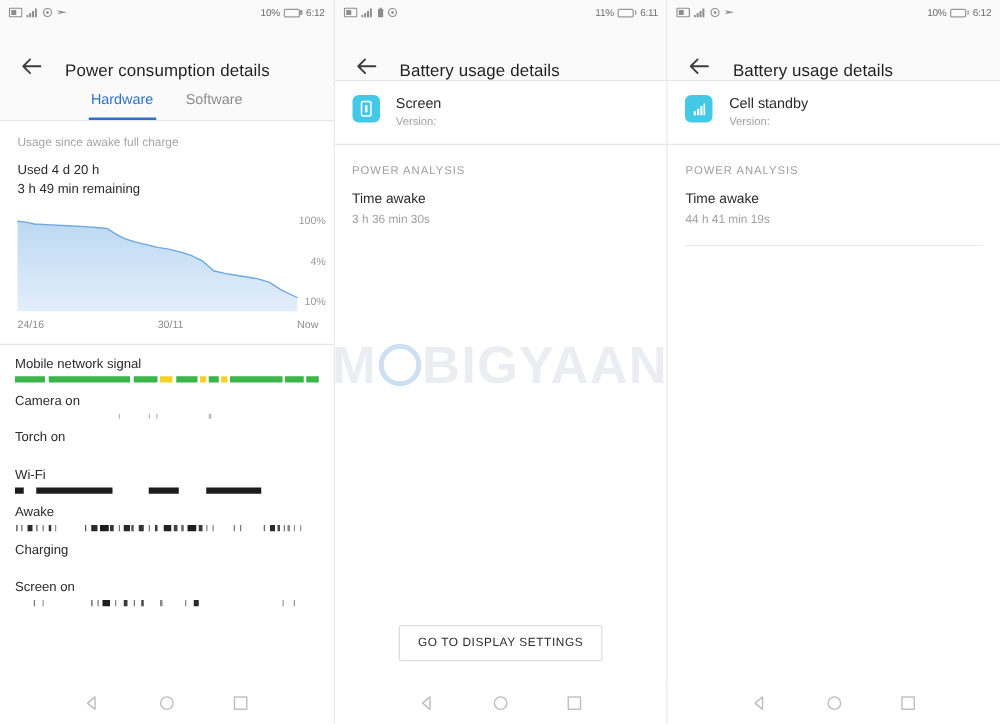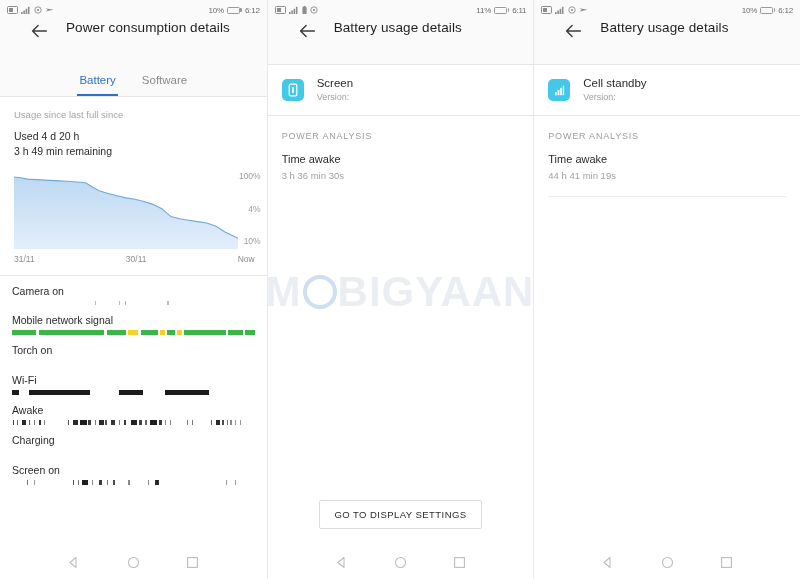--- a/index.html
+++ b/index.html
@@ -28,22 +28,22 @@
   .batt-body {
     width: 13px; height: 7px; border: 1px solid #9a9a9a; border-radius: 1.5px;
     position: relative; padding: 1px;
   }
   .batt-fill { height: 100%; border-radius: .5px; }
   .batt-cap { width: 1.5px; height: 3.5px; background: #9a9a9a;
               border-radius: 0 1px 1px 0; margin-left: .5px; }
 
   
   .appbar {
-    height: 44px; flex: 0 0 44px; display: flex; align-items: flex-start;
-    padding: 0 28px; background: #fafafa;
+    height: 44px; flex: 0 0 44px; display: flex; align-items: flex-end;
+    padding: 0 14px; background: #fafafa;
   }
   .back { width: 22px; height: 22px; flex: 0 0 22px; cursor: pointer; }
   .appbar-title { font-size: 13.5px; color: #1f1f1f; margin-left: 16px; letter-spacing: .1px; }
 
   
   .tabs { height: 32px; flex: 0 0 32px; background: #fafafa;
           display: flex; justify-content: center; align-items: stretch; gap: 22px; }
   .tab { font-size: 11.5px; color: #8a8a8a; display: flex; align-items: center;
          padding: 0 2px; position: relative; cursor: pointer; }
   .tab.active { color: #2f72c4; }
@@ -71,21 +71,21 @@
   .tl-row { padding-top: 9px; }
   .tl-name { font-size: 10.5px; color: #2b2b2b; margin-bottom: 4px; }
   .tl-track { height: 5px; position: relative; }
   .seg { position: absolute; top: 0; height: 5px; }
   .tl-track.thin { height: 4px; }
   .tl-track.thin .seg { height: 4px; }
   .tl-track.dots { height: 5px; }
   .tl-track.dots .seg { height: 5px; }
 
   
-  .approw { display: flex; align-items: center; padding: 11px 14px; background: #fff; }
+  .approw { display: flex; align-items: flex-start; padding: 11px 14px; background: #fff; }
   .appicon { width: 22px; height: 22px; border-radius: 5px; background: #44c8e8;
              display: flex; align-items: center; justify-content: center; flex: 0 0 22px; }
   .apptext { margin-left: 13px; }
   .appname { font-size: 11.5px; color: #2b2b2b; line-height: 14px; }
   .appver { font-size: 9px; color: #a2a2a2; line-height: 13px; margin-top: 1px; }
 
   .sectionhead { font-size: 9px; color: #9e9e9e; letter-spacing: .8px;
                  padding: 15px 14px 11px; }
   .item { padding: 0 14px 13px; }
   .item-title { font-size: 11px; color: #2b2b2b; line-height: 15px; }
@@ -162,79 +162,79 @@
     </div>
 
     <div class="appbar">
       <svg class="back" viewBox="0 0 24 24">
         <path d="M20 12 H5 M11 6 L5 12 L11 18" fill="none" stroke="#3c3c3c" stroke-width="1.6" stroke-linecap="round" stroke-linejoin="round"></path>
       </svg>
       <div class="appbar-title">Power consumption details</div>
     </div>
 
     <div class="tabs">
-      <div class="tab active">Battery</div>
+      <div class="tab active">Hardware</div>
       <div class="tab">Software</div>
     </div>
     <div class="divider-h"></div>
 
     <div class="usage">
-      <div class="usage-label">Usage since last full since</div>
+      <div class="usage-label">Usage since awake full charge</div>
       <div class="usage-line">Used 4 d 20 h</div>
       <div class="usage-line">3 h 49 min remaining</div>
     </div>
 
     <div class="chartwrap">
       <svg class="chart-svg" width="267" height="82" viewBox="0 0 267 82" preserveAspectRatio="none">
         <defs>
           <linearGradient id="areaGrad" x1="0" y1="0" x2="0" y2="1">
             <stop offset="0%" stop-color="#bcd9f2"></stop>
             <stop offset="100%" stop-color="#e3eefb"></stop>
           </linearGradient>
         </defs>
         <path id="area-path" fill="url(#areaGrad)" d="M14.00 6.00 L20.72 6.72 L27.44 8.16 L40.88 8.88 L54.32 9.60 L67.76 10.32 L76.72 11.04 L85.68 11.76 L92.40 16.08 L99.12 19.68 L108.08 22.56 L117.04 24.72 L126.00 26.88 L134.96 28.32 L143.92 30.48 L152.88 33.36 L161.84 37.68 L170.80 45.60 L179.76 47.76 L188.72 49.20 L197.68 50.64 L206.64 52.08 L215.60 54.96 L224.56 60.72 L238.00 67.20 L238.00 78 L14.00 78 Z"></path>
         <path id="line-path" fill="none" stroke="#6fa8dc" stroke-width="1.1" d="M14.00 6.00 L20.72 6.72 L27.44 8.16 L40.88 8.88 L54.32 9.60 L67.76 10.32 L76.72 11.04 L85.68 11.76 L92.40 16.08 L99.12 19.68 L108.08 22.56 L117.04 24.72 L126.00 26.88 L134.96 28.32 L143.92 30.48 L152.88 33.36 L161.84 37.68 L170.80 45.60 L179.76 47.76 L188.72 49.20 L197.68 50.64 L206.64 52.08 L215.60 54.96 L224.56 60.72 L238.00 67.20 "></path>
       </svg>
       <div class="ylab" style="top:6px;">100%</div>
       <div class="ylab" style="top:39px;">4%</div>
       <div class="ylab" style="top:71px;">10%</div>
       <div class="xlabels">
-        <span class="xlab">31/11</span>
+        <span class="xlab">24/16</span>
         <span class="xlab mid">30/11</span>
         <span class="xlab">Now</span>
       </div>
     </div>
 
     <div class="divider-h" style="margin-top:10px;"></div>
 
     <div class="timeline">
-      <div class="tl-row">
-        <div class="tl-name">Camera on</div>
-        <div class="tl-track thin">
-          <span class="seg" style="left:34%;width:0.6%;background:#b9b9b9"></span>
-          <span class="seg" style="left:44%;width:0.6%;background:#b9b9b9"></span>
-          <span class="seg" style="left:46.5%;width:0.6%;background:#b9b9b9"></span>
-          <span class="seg" style="left:64%;width:0.6%;background:#b9b9b9"></span>
-        </div>
-      </div>
-
       <div class="tl-row">
         <div class="tl-name">Mobile network signal</div>
         <div class="tl-track">
           <span class="seg" style="left:0%;width:10%;background:#3bb54a"></span>
           <span class="seg" style="left:11%;width:27%;background:#3bb54a"></span>
           <span class="seg" style="left:39%;width:8%;background:#3bb54a"></span>
           <span class="seg" style="left:48%;width:4%;background:#f2d32c"></span>
           <span class="seg" style="left:53%;width:7%;background:#3bb54a"></span>
           <span class="seg" style="left:61%;width:2%;background:#f2d32c"></span>
           <span class="seg" style="left:64%;width:3%;background:#3bb54a"></span>
           <span class="seg" style="left:68%;width:2%;background:#f2d32c"></span>
           <span class="seg" style="left:71%;width:17%;background:#3bb54a"></span>
           <span class="seg" style="left:89%;width:6%;background:#3bb54a"></span>
           <span class="seg" style="left:96%;width:4%;background:#3bb54a"></span>
+        </div>
+      </div>
+
+      <div class="tl-row">
+        <div class="tl-name">Camera on</div>
+        <div class="tl-track thin">
+          <span class="seg" style="left:34%;width:0.6%;background:#b9b9b9"></span>
+          <span class="seg" style="left:44%;width:0.6%;background:#b9b9b9"></span>
+          <span class="seg" style="left:46.5%;width:0.6%;background:#b9b9b9"></span>
+          <span class="seg" style="left:64%;width:0.6%;background:#b9b9b9"></span>
         </div>
       </div>
 
       <div class="tl-row">
         <div class="tl-name">Torch on</div>
         <div class="tl-track"></div>
       </div>
 
       <div class="tl-row">
         <div class="tl-name">Wi-Fi</div>

